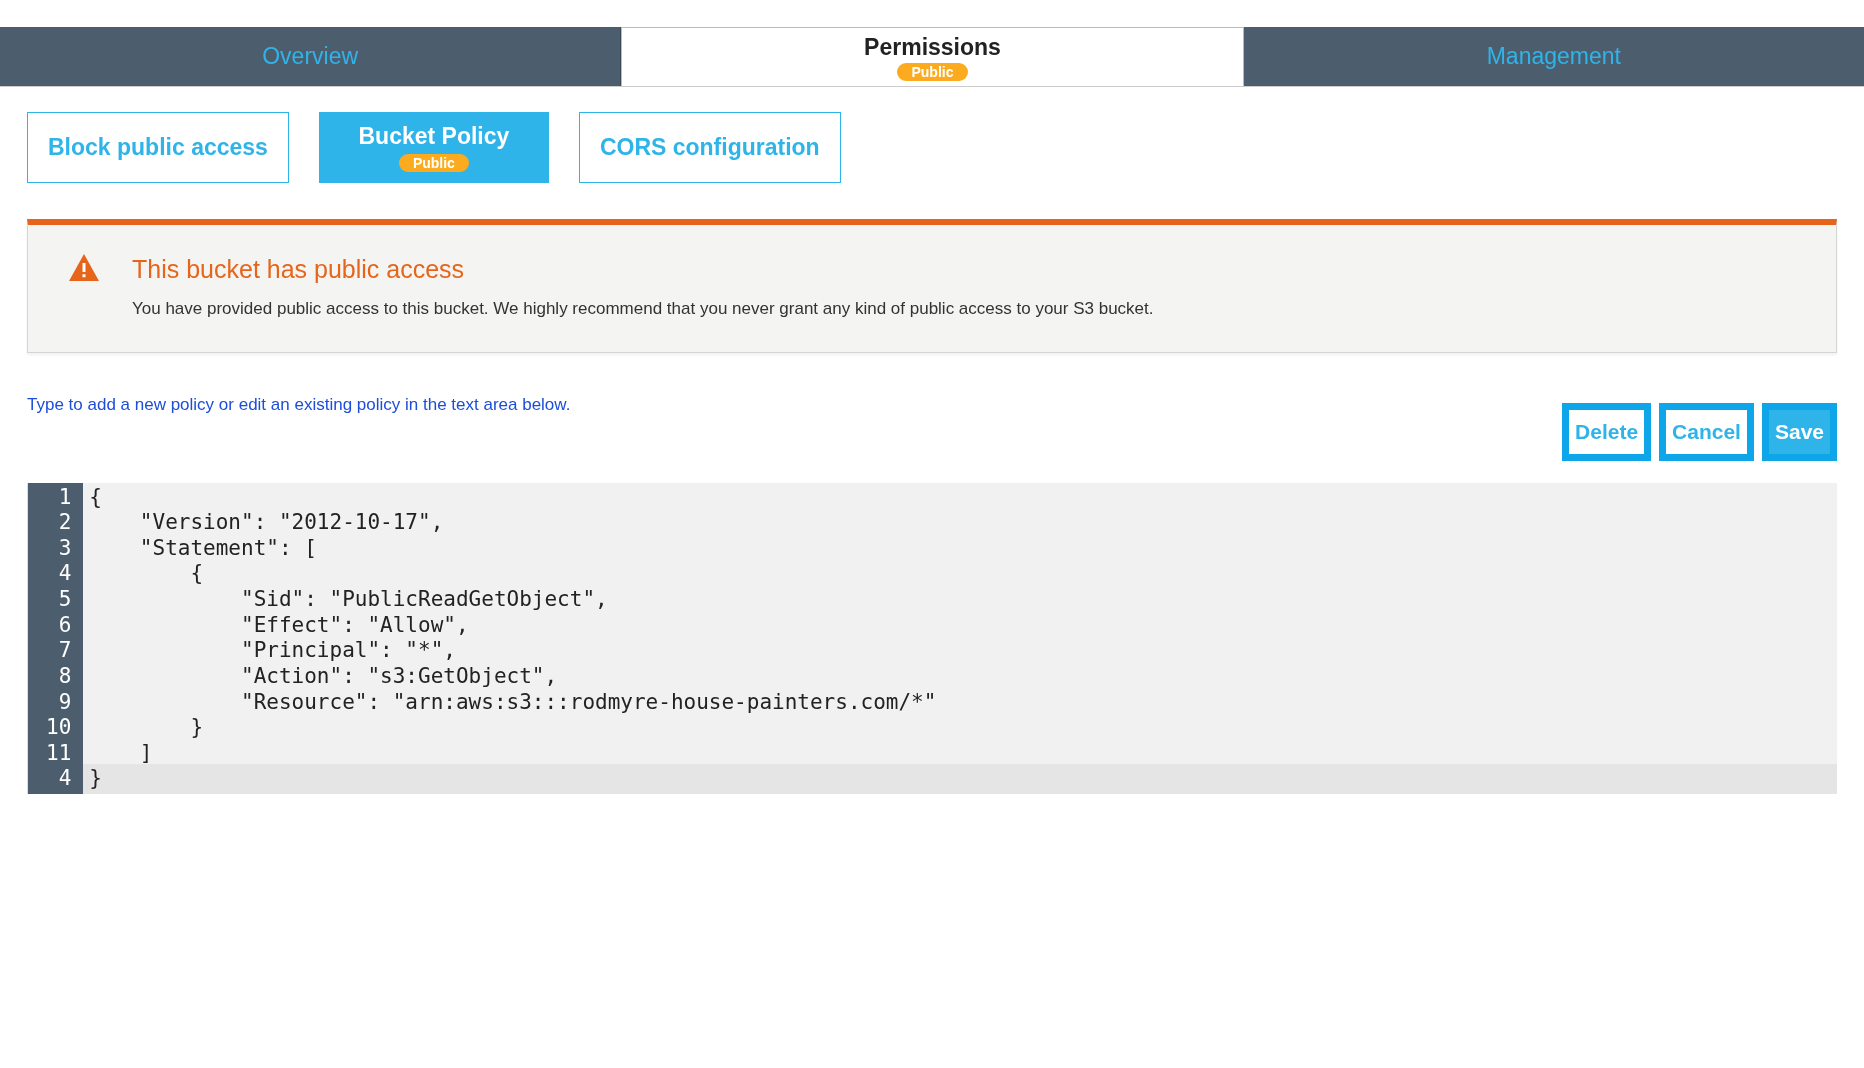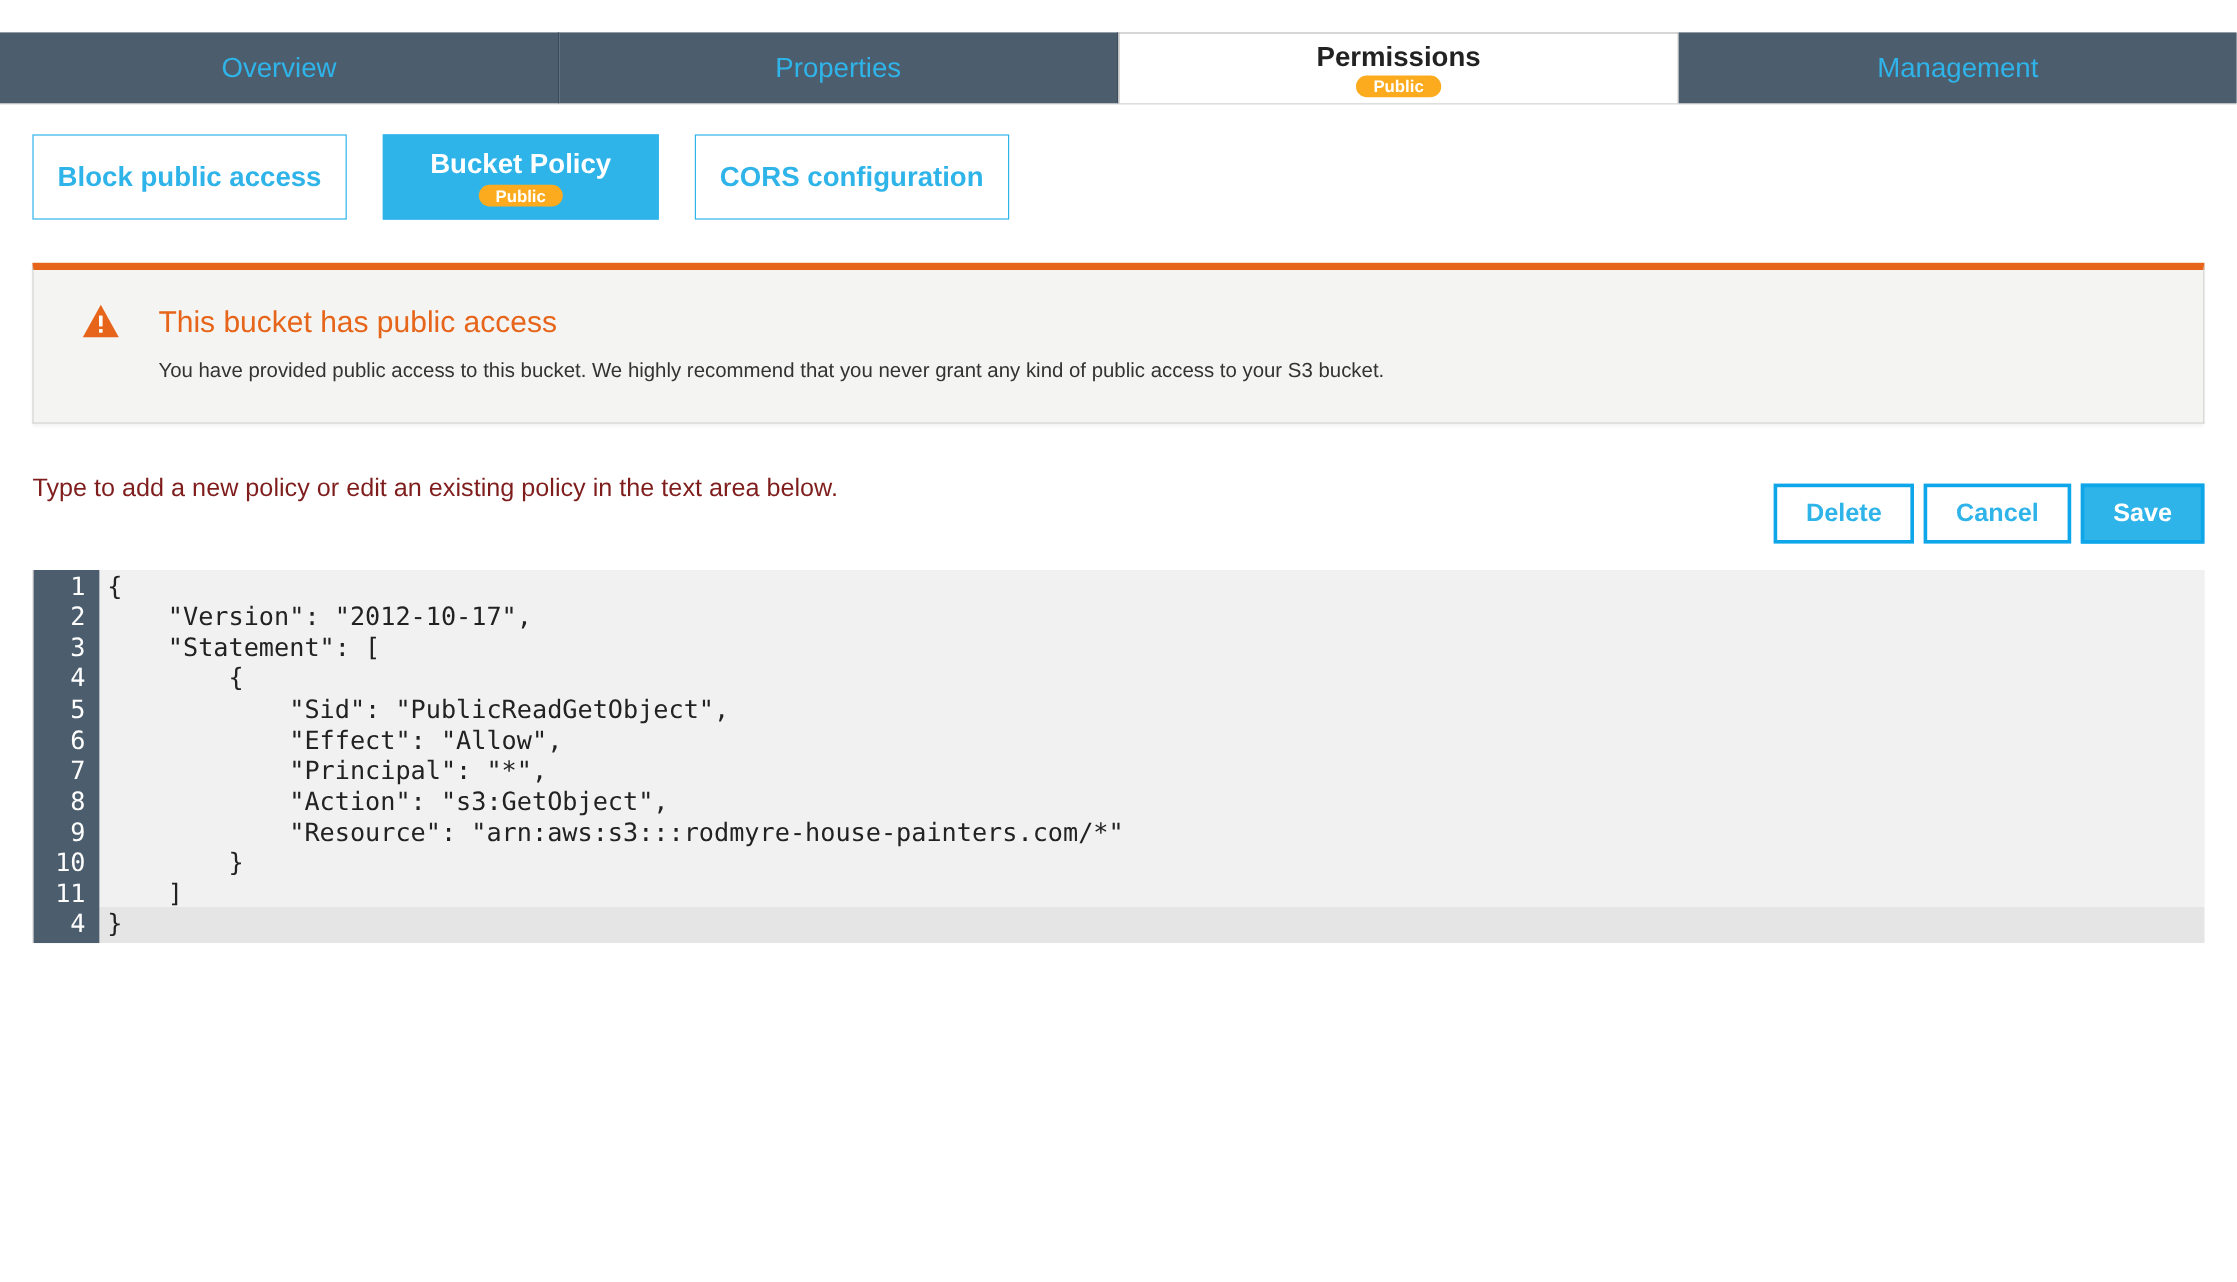--- a/index.html
+++ b/index.html
@@ -114,36 +114,36 @@
       font-size: 27px;
       color: #666;
       font-weight: 400;
     }
     .editor-arn {
       font-size: 21px;
       color: #666;
       font-weight: 400;
     }
     .editor-subtitle {
-      font-size: 21px;
-      color: #7f1d1d;
+      font-size: 17px;
+      color: #1d4ed8;
       margin-top: 4px;
       text-align: center;
     }
     .editor-buttons {
       display: flex;
       gap: 8px;
       align-items: center;
       margin-top: 12px;
     }
     .btn {
       font-size: 21px;
       font-weight: 600;
-      padding: 10px 24px;
-      border: 3px solid #0ea5e9;
+      padding: 10px 6px;
+      border: 7px solid #0ea5e9;
       background: #fff;
       color: #2fb4ea;
       cursor: pointer;
     }
     .btn.primary {
       background: #2fb4ea;
       color: #fff;
     }
     .code-editor {
       margin-top: 22px;
@@ -169,21 +169,20 @@
       white-space: pre;
       color: #222;
       background: linear-gradient(to bottom, #f1f1f1 0, #f1f1f1 281px, #e5e5e5 281px, #e5e5e5 100%);
     }
   </style>
 </head>
 <body>
 
 <div class="top-tabs">
   <div class="top-tab">Overview</div>
-  <div class="top-tab">Properties</div>
   <div class="top-tab active">
     <span>Permissions</span>
     <span class="public-badge-small">Public</span>
   </div>
   <div class="top-tab">Management</div>
 </div>
 
 <div class="content-area">
   <div class="sub-tabs">
     <div class="sub-tab">Block public access</div>

